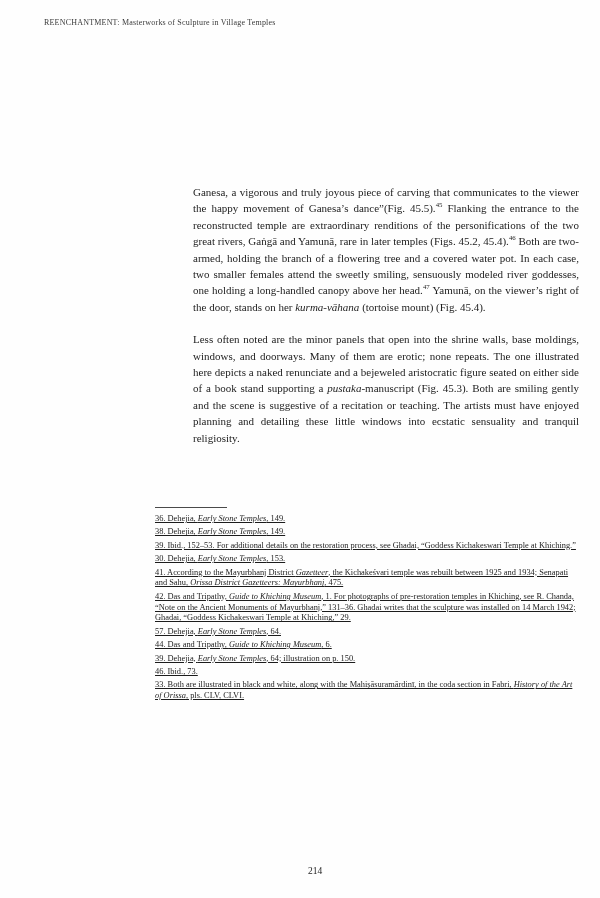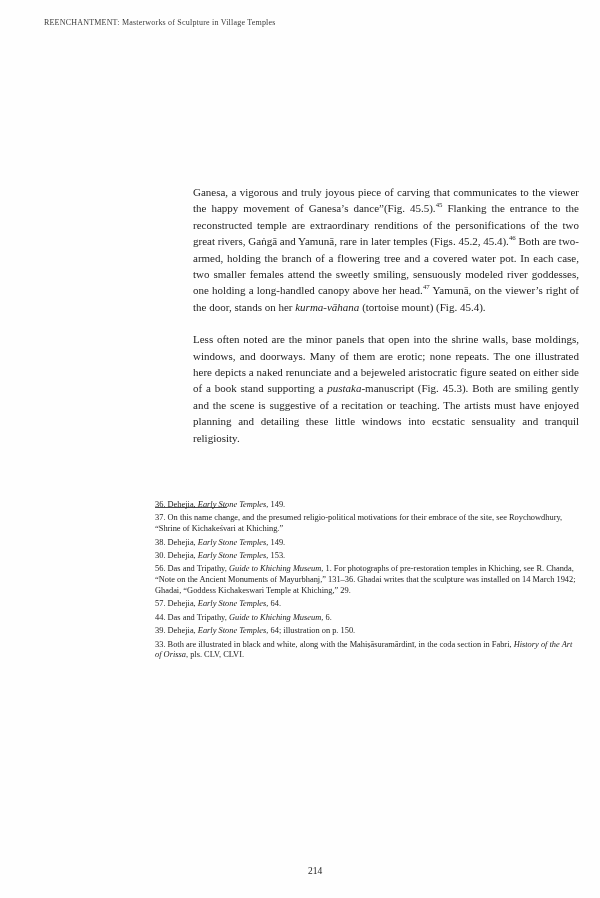--- a/index.html
+++ b/index.html
@@ -44,23 +44,24 @@
   .fn-rule {
     position: absolute;
     top: 507px;
     left: 155px;
     width: 72px;
     height: 0;
     border-top: 1px solid #4a4a4a;
   }
   .footnotes {
     position: absolute;
-    top: 500px;
+    top: 514px;
     left: 155px;
     width: 424px;
+    text-decoration: underline;
   }
   .footnote {
     font-size: 8.4px;
     line-height: 10.8px;
     margin-bottom: 2.6px;
     text-align: left;
     color: #222;
   }
   .page-number {
     position: absolute;
@@ -82,25 +83,27 @@
 
   <div class="body-text">
     <p class="body-para"><span>Ganesa, a vigorous and truly joyous piece of carving that communicates to the viewer the happy movement of Ganesa’s dance”(Fig. 45.5).</span><sup>45</sup><span> Flanking the entrance to the reconstructed temple are extraordinary renditions of the personifications of the two great rivers, Gaṅgā and Yamunā, rare in later temples (Figs. 45.2, 45.4).</span><sup>46</sup><span> Both are two-armed, holding the branch of a flowering tree and a covered water pot. In each case, two smaller females attend the sweetly smiling, sensuously modeled river goddesses, one holding a long-handled canopy above her head.</span><sup>47</sup><span> Yamunā, on the viewer’s right of the door, stands on her </span><i>kurma-vāhana</i><span> (tortoise mount) (Fig. 45.4).</span></p>
     <p class="body-para"><span>Less often noted are the minor panels that open into the shrine walls, base moldings, windows, and doorways. Many of them are erotic; none repeats. The one illustrated here depicts a naked renunciate and a bejeweled aristocratic figure seated on either side of a book stand supporting a </span><i>pustaka</i><span>-manuscript (Fig. 45.3). Both are smiling gently and the scene is suggestive of a recitation or teaching. The artists must have enjoyed planning and detailing these little windows into ecstatic sensuality and tranquil religiosity.</span></p>
   </div>
 
   <div class="fn-rule"></div>
 
   <div class="footnotes">
     <p class="footnote"><span>36. Dehejia, </span><i>Early Stone Temples</i><span>, 149.</span></p>
-    <p class="footnote"><span>37. On this name change, and the presumed religio-political motivations for their embrace of the site, see Roychowdhury, “Shrine of Kichakeśvari at Khiching.”</span></p>
     <p class="footnote"><span>38. Dehejia, </span><i>Early Stone Temples</i><span>, 149.</span></p>
+    <p class="footnote"><span>39. Ibid., 152–53. For additional details on the restoration process, see Ghadai, “Goddess Kichakeswari Temple at Khiching.”</span></p>
     <p class="footnote"><span>30. Dehejia, </span><i>Early Stone Temples</i><span>, 153.</span></p>
-    <p class="footnote"><span>56. Das and Tripathy, </span><i>Guide to Khiching Museum</i><span>, 1. For photographs of pre-restoration temples in Khiching, see R. Chanda, “Note on the Ancient Monuments of Mayurbhanj,” 131–36. Ghadai writes that the sculpture was installed on 14 March 1942; Ghadai, “Goddess Kichakeswari Temple at Khiching,” 29.</span></p>
+    <p class="footnote"><span>41. According to the Mayurbhanj District </span><i>Gazetteer</i><span>, the Kichakeśvari temple was rebuilt between 1925 and 1934; Senapati and Sahu, </span><i>Orissa District Gazetteers: Mayurbhanj</i><span>, 475.</span></p>
+    <p class="footnote"><span>42. Das and Tripathy, </span><i>Guide to Khiching Museum</i><span>, 1. For photographs of pre-restoration temples in Khiching, see R. Chanda, “Note on the Ancient Monuments of Mayurbhanj,” 131–36. Ghadai writes that the sculpture was installed on 14 March 1942; Ghadai, “Goddess Kichakeswari Temple at Khiching,” 29.</span></p>
     <p class="footnote"><span>57. Dehejia, </span><i>Early Stone Temples</i><span>, 64.</span></p>
     <p class="footnote"><span>44. Das and Tripathy, </span><i>Guide to Khiching Museum</i><span>, 6.</span></p>
     <p class="footnote"><span>39. Dehejia, </span><i>Early Stone Temples</i><span>, 64; illustration on p. 150.</span></p>
+    <p class="footnote"><span>46. Ibid., 73.</span></p>
     <p class="footnote"><span>33.  Both are illustrated in black and white, along with the Mahiṣāsuramārdinī, in the coda section in Fabri, </span><i>History of the Art of Orissa</i><span>, pls. CLV, CLVI.</span></p>
   </div>
 
   <div class="page-number">214</div>
 
 </div>
 
 </body></html>

